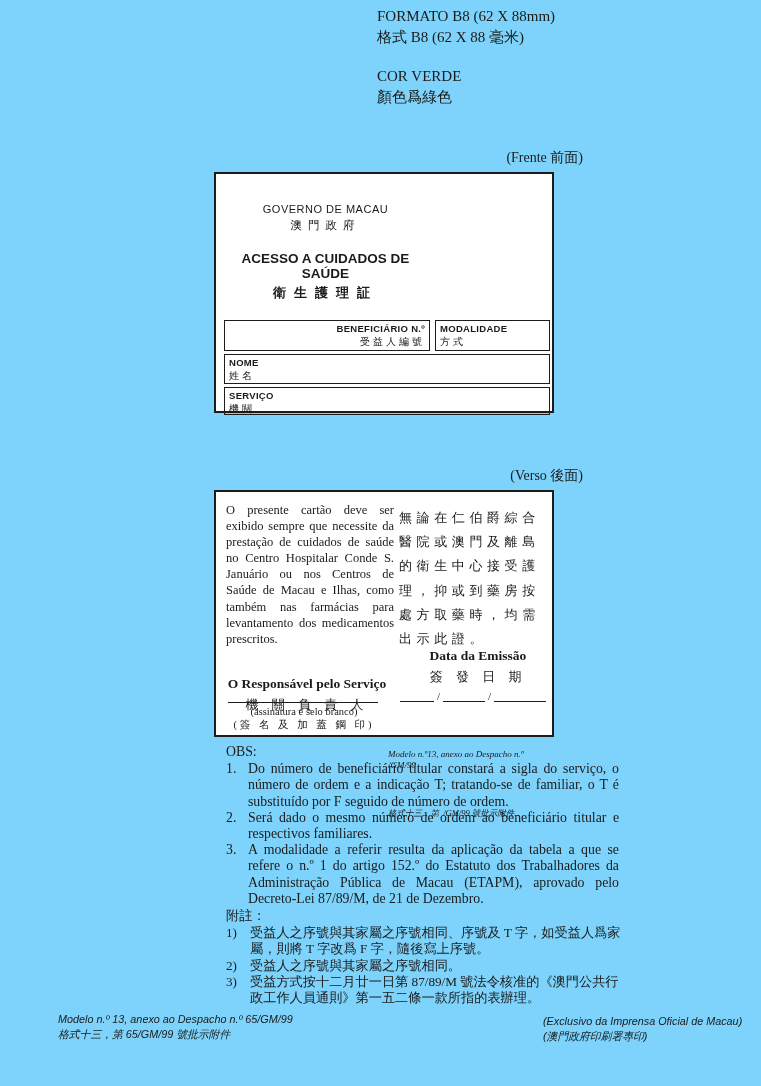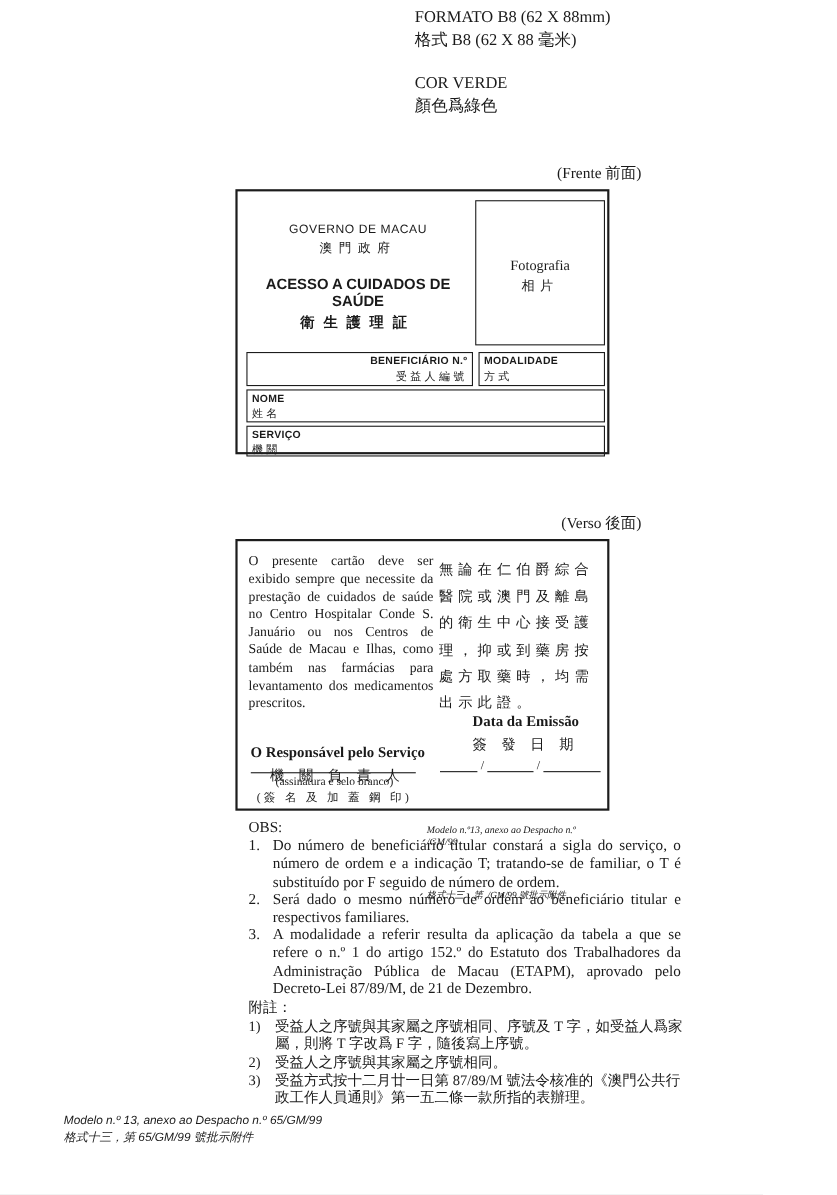--- a/index.html
+++ b/index.html
@@ -1,18 +1,18 @@
 <!DOCTYPE html>
 <html><head>
 <meta charset="utf-8">
 <style>
   html,body{margin:0;padding:0;background:#e8e8e8;}
   .page{
     position:relative;width:761px;height:1086px;margin:0 auto;
-    background:#ffffff;color:#1a1a1a;overflow:hidden;
+    background:#7dd3fc;color:#1a1a1a;overflow:hidden;
     font-family:"Liberation Serif", serif;
   }
   
   .spec{position:absolute;left:377px;top:6px;font-size:15px;line-height:21px;}
   .spec .gap{height:18px;}
   
   .side-label{position:absolute;left:215px;width:368px;text-align:right;font-size:14px;}
   .side-label.frente{top:149px;}
   .side-label.verso{top:467px;}
   
@@ -91,24 +91,20 @@
 
   <div class="side-label frente">(Frente 前面)</div>
 
   <div class="card front">
     <div class="front-head">
       <div class="gov-pt">GOVERNO DE MACAU</div>
       <div class="gov-zh">澳門政府</div>
       <div class="ttl-pt">ACESSO A CUIDADOS DE SAÚDE</div>
       <div class="ttl-zh">衛生護理証</div>
     </div>
-    <div class="photo-box">
-      <div class="ph-pt">Fotografia</div>
-      <div class="ph-zh">相片</div>
-    </div>
     <div class="fieldbox fb-beneficiario">
       <div class="f-pt">BENEFICIÁRIO N.º</div>
       <div class="f-zh">受益人編號</div>
     </div>
     <div class="fieldbox fb-nome">
       <div class="f-pt">NOME</div>
       <div class="f-zh">姓名</div>
     </div>
     <div class="fieldbox fb-modalidade">
       <div class="f-pt">MODALIDADE</div>
@@ -184,14 +180,18 @@
     <div class="list-item">
       <span class="num">3)</span>
       <span class="txt">受益方式按十二月廿一日第 87/89/M 號法令核准的《澳門公共行政工作人員通則》第一五二條一款所指的表辦理。</span>
     </div>
   </div>
 
   <div class="footer-left">
     <div>Modelo n.º 13, anexo ao Despacho n.º 65/GM/99</div>
     <div>格式十三，第 65/GM/99 號批示附件</div>
   </div>
+  <div class="footer-right">
+    <div>(Exclusivo da Imprensa Oficial de Macau)</div>
+    <div>(澳門政府印刷署專印)</div>
+  </div>
 
 </div>
 
 </body></html>

